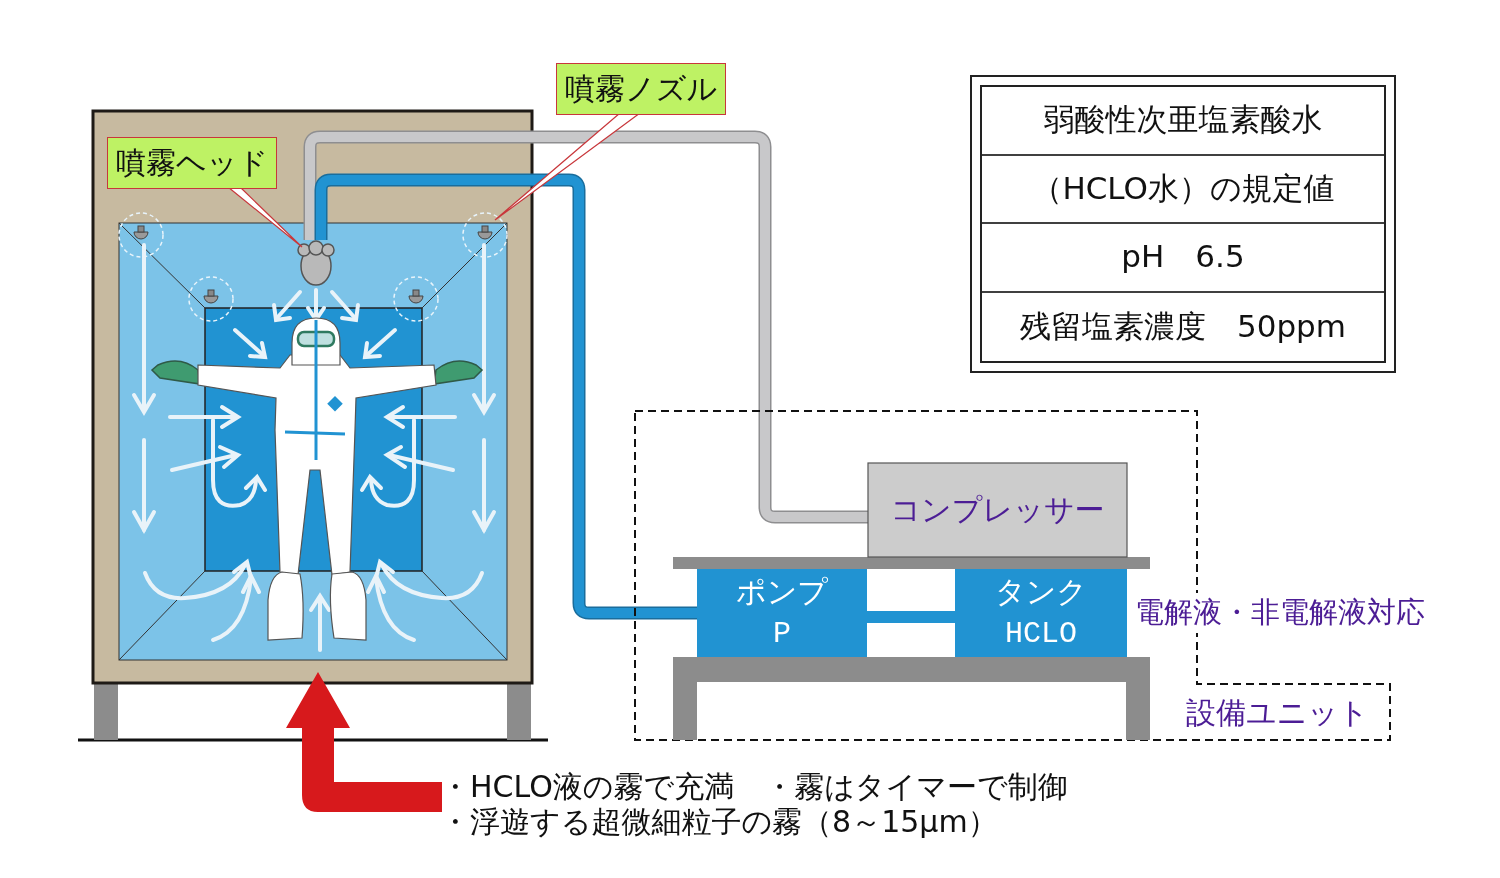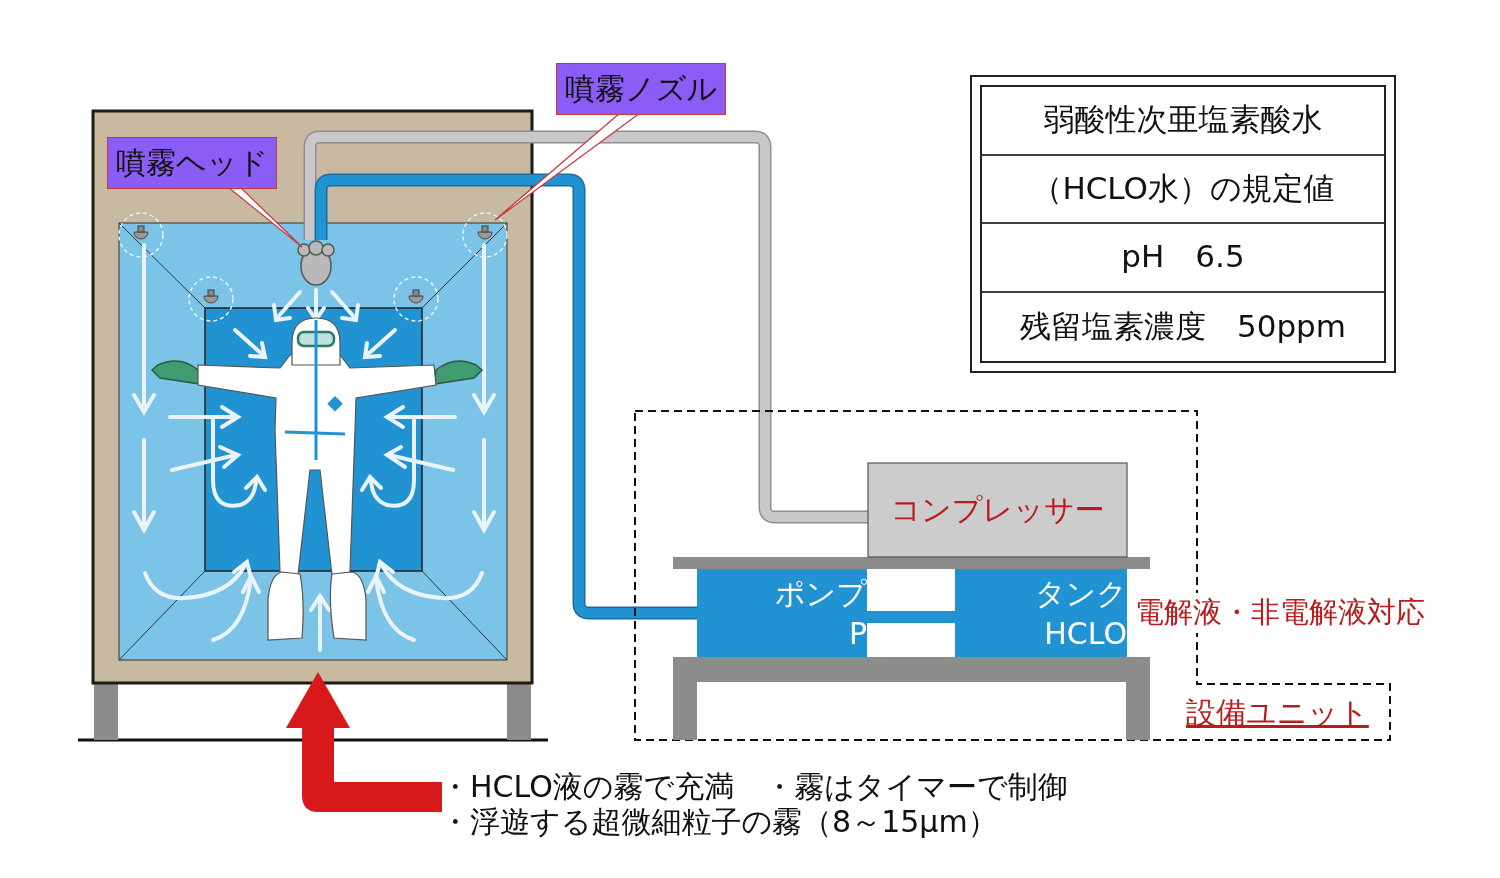--- a/index.html
+++ b/index.html
@@ -1,26 +1,26 @@
 <!DOCTYPE html>
 <html><head>
 <meta charset="utf-8">
 <style>
   html, body { margin:0; padding:0; background:#ffffff; }
   body { width:1500px; height:878px; position:relative; overflow:hidden;
          font-family:"DejaVu Sans", "Liberation Sans", sans-serif; }
   svg.diagram { position:absolute; left:0; top:0; }
-  .lbl { position:absolute; color:#b91c1c; white-space:nowrap; }
-  .callout { position:absolute; background:#8b5cf6; border:1.5px solid #c8373b; font-size:30px;
+  .lbl { position:absolute; color:#4c1d95; white-space:nowrap; }
+  .callout { position:absolute; background:#bef264; border:1.5px solid #c8373b; font-size:30px;
              padding:0 8px; line-height:50px; color:#111; }
   .spec { position:absolute; left:970px; top:75px; width:426px; height:298px; border:2px solid #222; box-sizing:border-box; }
   .spec-inner { position:absolute; left:8px; top:8px; right:8px; bottom:8px; border:2px solid #222; }
   .spec-row { height:25%; box-sizing:border-box; border-bottom:2px solid #404040; display:flex; align-items:center; justify-content:center; font-size:31px; color:#111; }
   .spec-row:last-child { border-bottom:none;text-align:center; }
-  .box-text { position:absolute; color:#fff; font-size:30px; text-align:right; line-height:40px; }
+  .box-text { position:absolute; color:#fff; font-size:30px; text-align:center; line-height:40px;font-family:Liberation Mono, monospace; }
   .note { position:absolute; left:440px; font-size:30px; color:#111; }
 </style>
 </head>
 <body>
 
 <svg class="diagram" width="1500" height="878" viewBox="0 0 1500 878">
 
   <line x1="78" y1="740" x2="548" y2="740" stroke="#111" stroke-width="3"></line>
 
   <rect x="94" y="683" width="24" height="57" fill="#8c8c8c"></rect>
@@ -170,16 +170,16 @@
 <div class="lbl" style="left:868px;top:490px;width:259px;text-align:center;font-size:30px;">コンプレッサー</div>
 <div class="box-text" style="left:697px;top:574px;width:170px;">
   <div>ポンプ</div>
   <div>P</div>
 </div>
 <div class="box-text" style="left:955px;top:574px;width:172px;">
   <div>タンク</div>
   <div>HCLO</div>
 </div>
 <div class="lbl" style="left:1135px;top:593px;font-size:29px;background:#fff;">電解液・非電解液対応</div>
-<div class="lbl" style="left:1186px;top:693px;font-size:30px;text-decoration:underline;">設備ユニット</div>
+<div class="lbl" style="left:1186px;top:693px;font-size:30px;">設備ユニット</div>
 
 <div class="note" style="top:767px;">・HCLO液の霧で充満　・霧はタイマーで制御</div>
 <div class="note" style="top:802px;">・浮遊する超微細粒子の霧（8～15μm）</div>
 
 </body></html>

